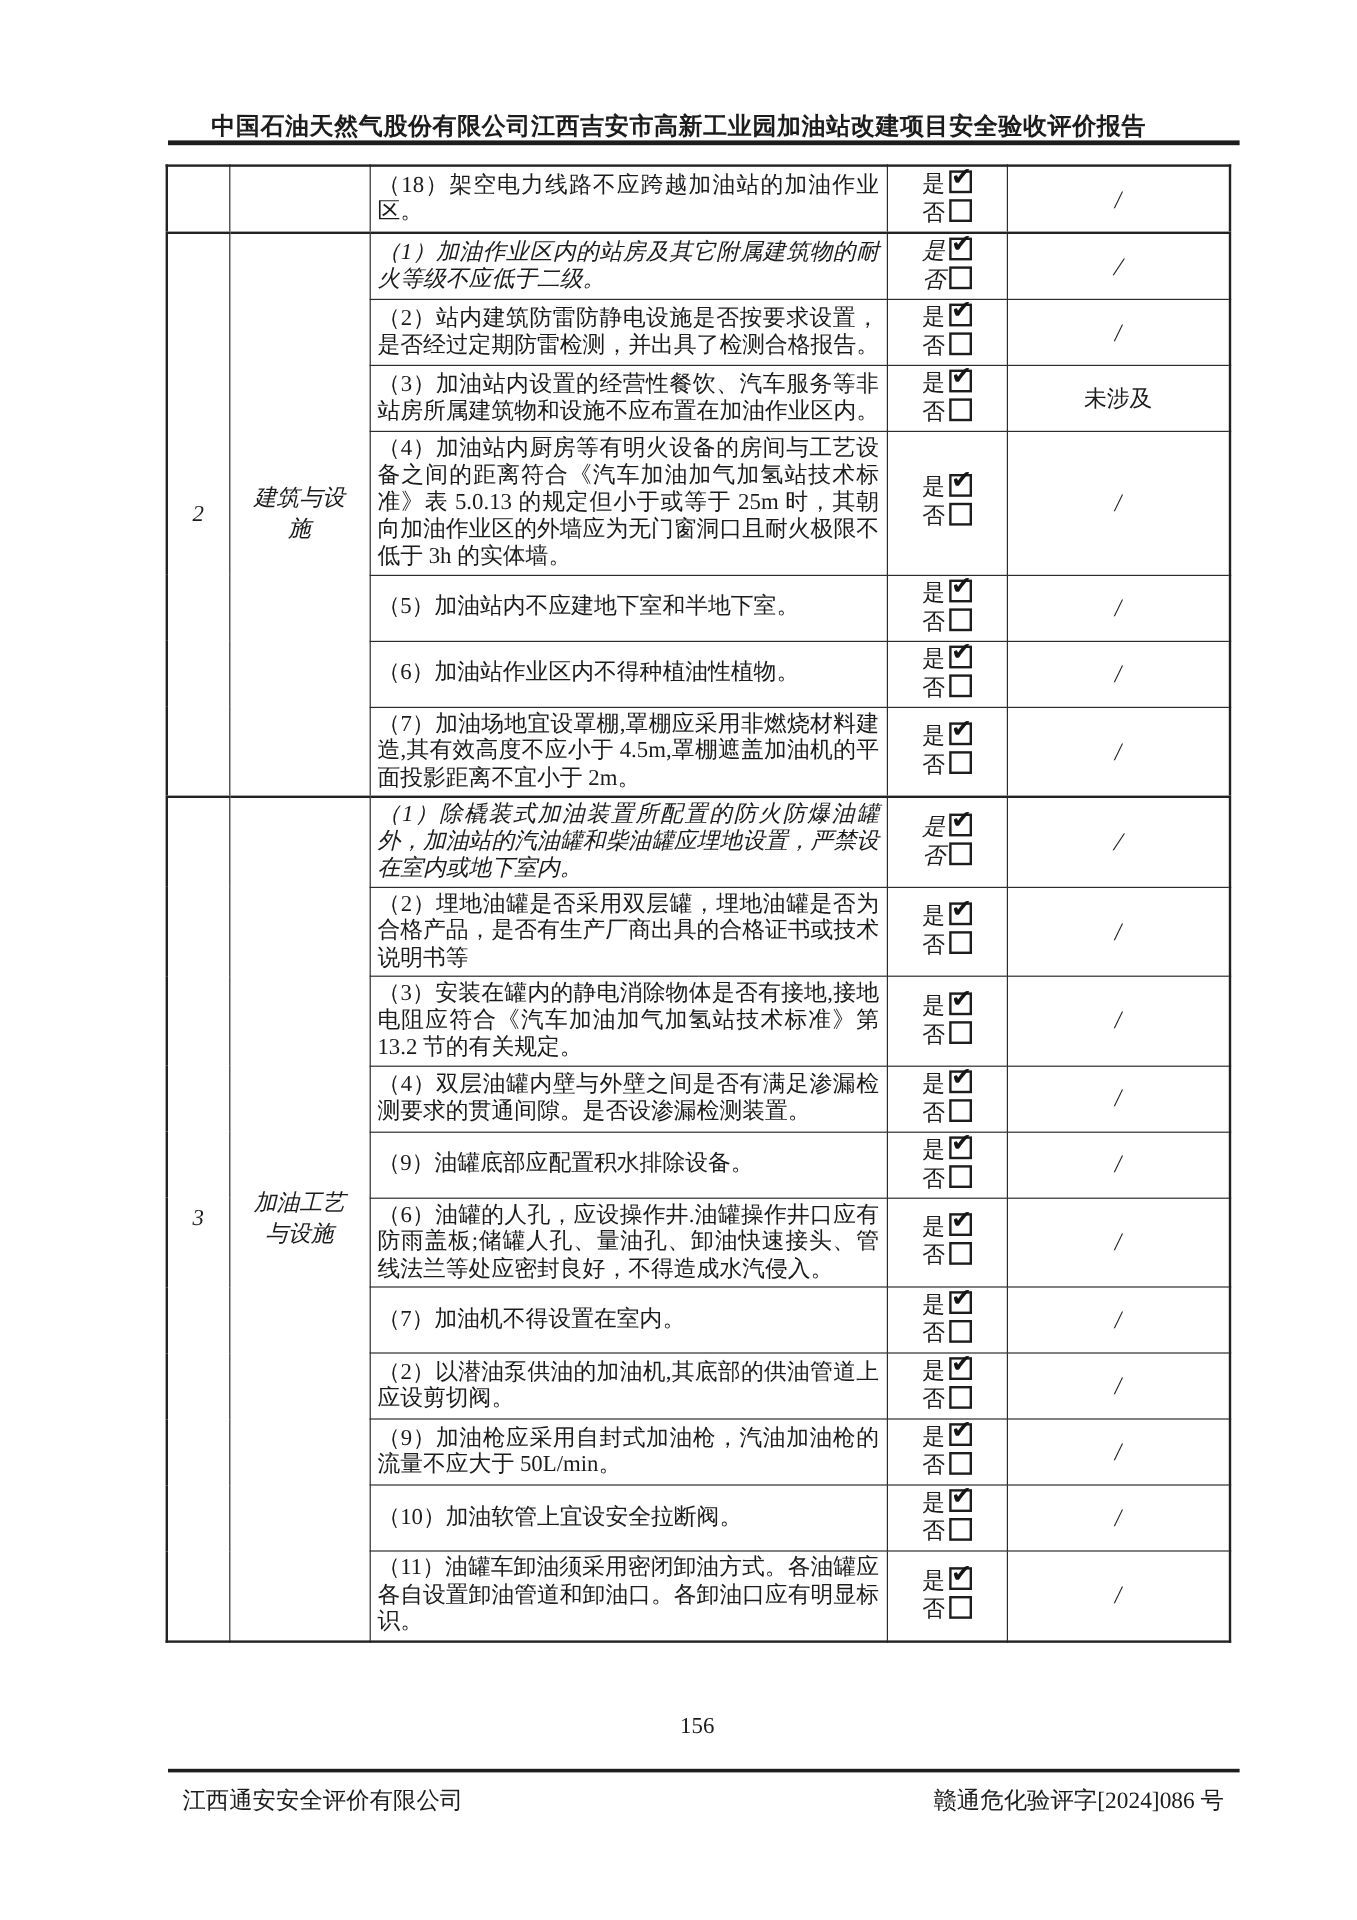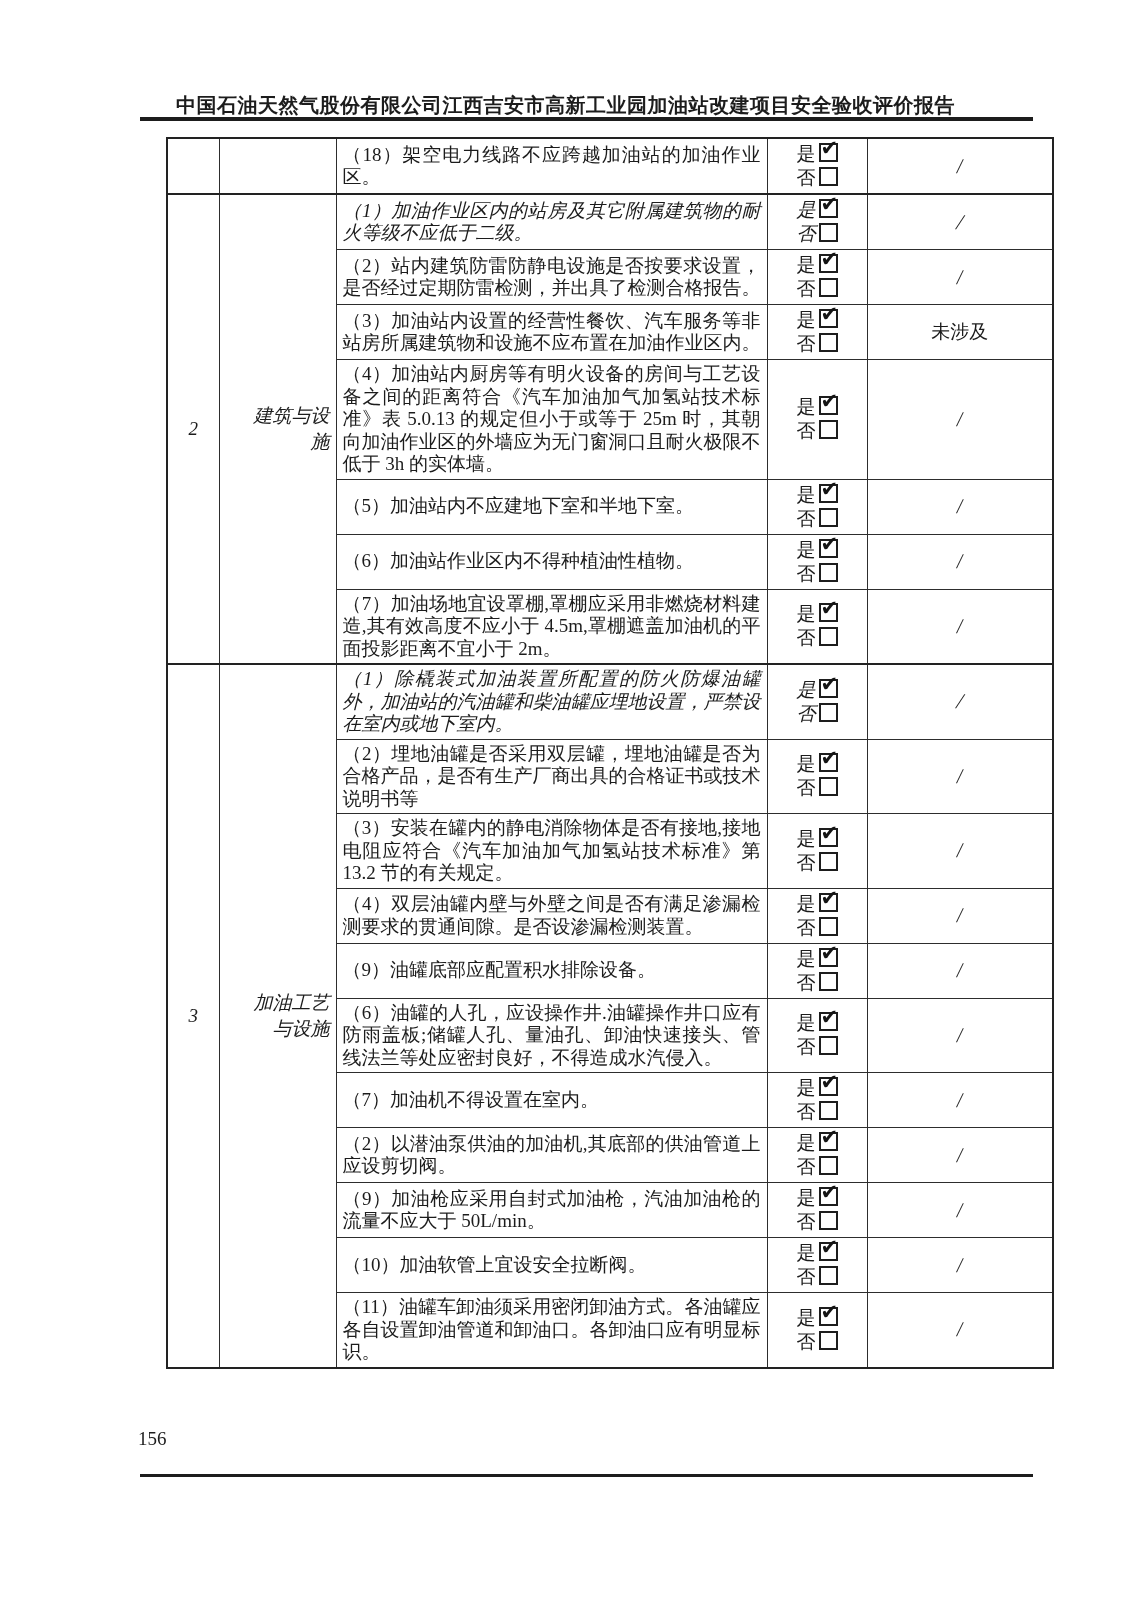--- a/index.html
+++ b/index.html
@@ -32,33 +32,32 @@
   }
 
   
   table.checklist {
     position: absolute;
     top: 137px; left: 138px;
     width: 886px;
     border-collapse: collapse;
     table-layout: fixed;
     font-size: 19px;
-    margin-left: 28px;
   }
   table.checklist td {
     border: 1.5px solid #2d2d2d;
     vertical-align: middle;
     padding: 3px 6px;
     box-sizing: border-box;
   }
   table.checklist { border: 2.5px solid #222222; }
   tr.section-start td { border-top: 2.5px solid #222222; font-style: italic; }
 
   td.col-seq { text-align: center; }
-  td.col-cat { text-align: right; white-space: pre-line; line-height: 26px; }
+  td.col-cat { text-align: center; white-space: pre-line; line-height: 26px; }
   td.col-item { line-height: 22.5px; padding: 5px 9px 5px 8px; text-align: justify; }
   td.col-check { text-align: center; padding: 2px 0; }
   td.col-result { text-align: center; }
 
   .check-block { display: inline-block; text-align: left; line-height: 24px; }
   .check-line { white-space: nowrap; }
   .cb {
     display: inline-block;
     width: 15px; height: 15px;
     border: 2px solid #1d1d1d;
@@ -78,20 +77,21 @@
   .result-text.slash {
     display: inline-block;
     font-size: 21px;
     transform: skewX(-8deg);
   }
 
   
   .page-number {
     position: absolute;
     top: 1428px; left: 138px; width: 886px;
+    text-align: center;
     font-size: 19px;
   }
   .footer-rule {
     position: absolute;
     top: 1474px; left: 140px; width: 893px;
     border-top: 3.5px solid #1d1d1d;
   }
   .footer-row {
     position: absolute;
     top: 1487px; left: 152px; width: 868px;
@@ -219,14 +219,18 @@
           <td class="col-item">（11）油罐车卸油须采用密闭卸油方式。各油罐应各自设置卸油管道和卸油口。各卸油口应有明显标识。</td>
           <td class="col-check"><div class="check-block"><div class="check-line"><span>是</span><span class="cb checked"></span></div><div class="check-line"><span>否</span><span class="cb"></span></div></div></td>
           <td class="col-result"><span class="result-text slash">/</span></td>
         </tr>
       </tbody>
   </table>
 
   <div class="page-number">156</div>
 
   <div class="footer-rule"></div>
+  <div class="footer-row">
+    <span>江西通安安全评价有限公司</span>
+    <span>赣通危化验评字[2024]086 号</span>
+  </div>
 
 </div>
 
 </body></html>

